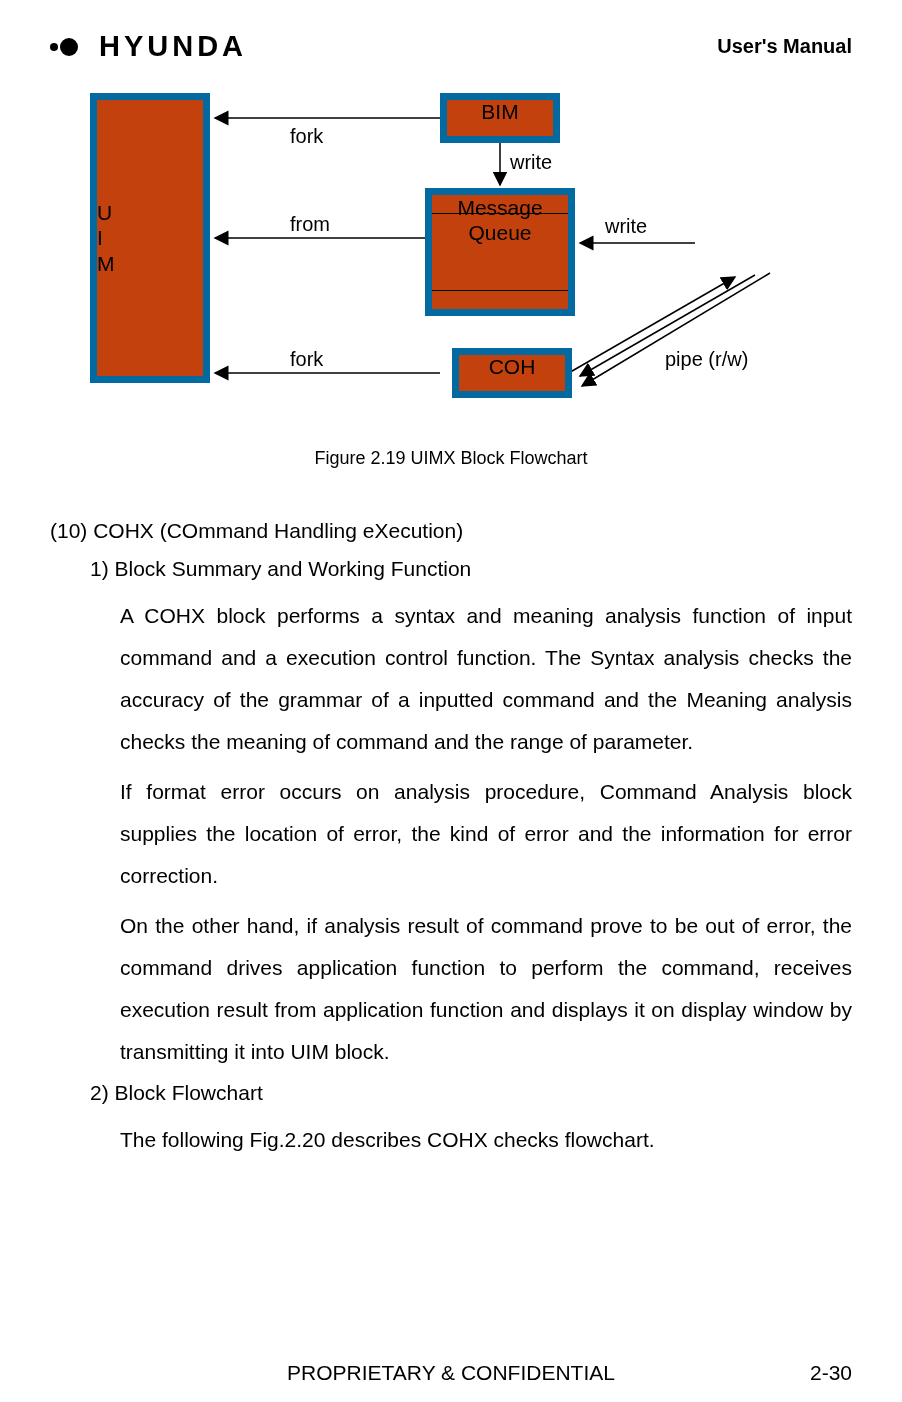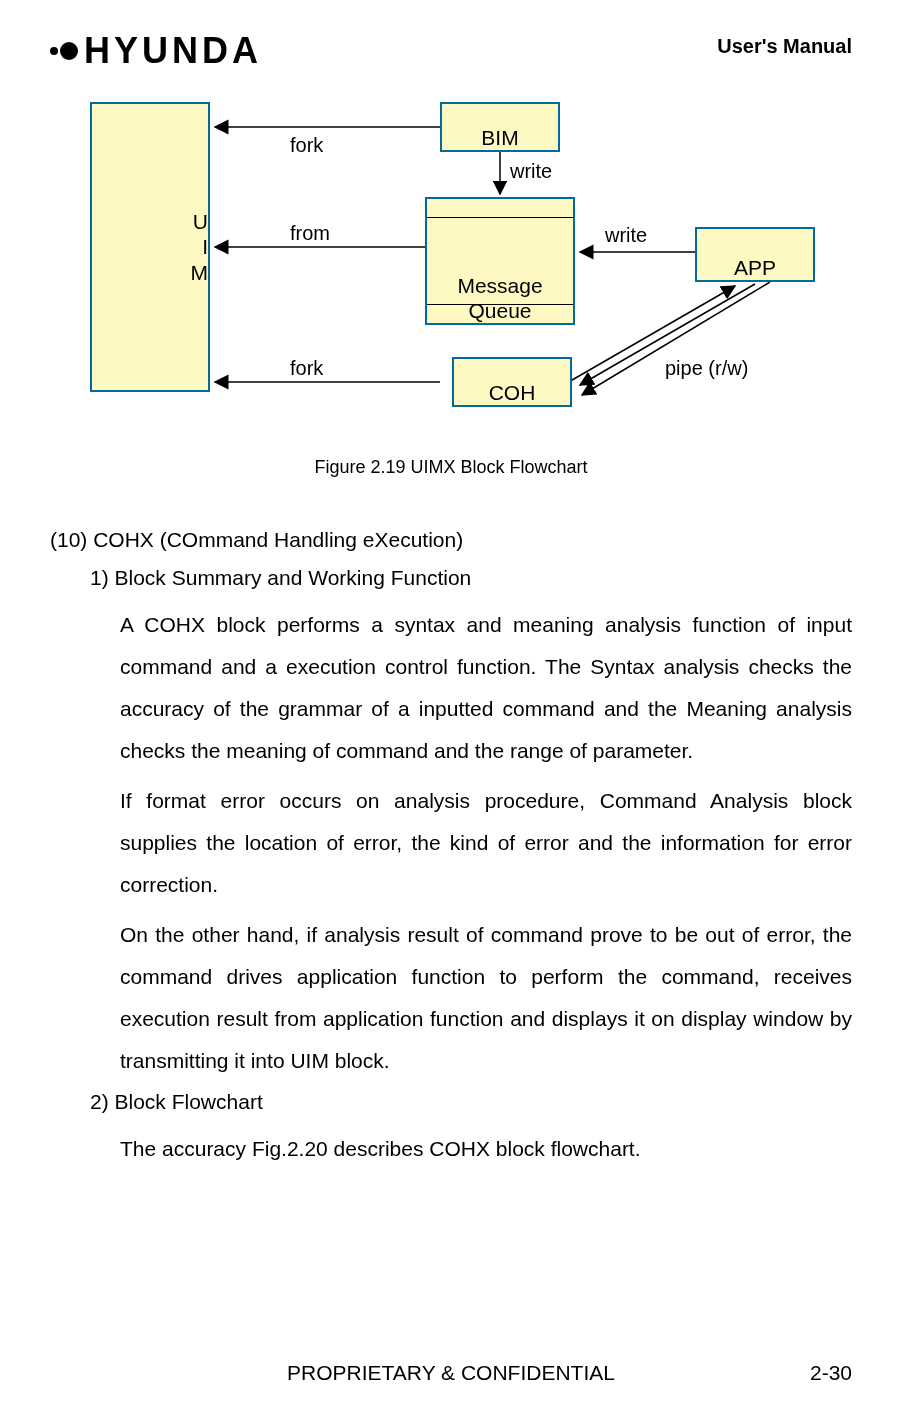--- a/index.html
+++ b/index.html
@@ -14,26 +14,26 @@
       color: #000;
     }
     .header {
       display: flex;
       justify-content: space-between;
       align-items: flex-start;
       margin-bottom: 30px;
     }
     .logo {
       font-family: Arial, sans-serif;
-      font-size: 36px;
+      font-size: 29px;
       font-weight: 900;
       letter-spacing: 4px;
       display: flex;
       align-items: center;
-      gap: 2px;
+      gap: 17px;
     }
     .logo-dots {
       display: inline-flex;
       align-items: center;
       margin-right: 4px;
     }
     .logo-dot-small {
       width: 8px; height: 8px; border-radius: 50%; background: #000; margin-right: 2px;
     }
     .logo-dot-big {
@@ -45,24 +45,24 @@
       margin-top: 5px;
     }
     .diagram {
       position: relative;
       width: 780px;
       height: 310px;
       margin-left: 20px;
     }
     .box {
       position: absolute;
-      border: 2px solid #0369a1;
-      background: #fef9c3;
+      border: 7px solid #0369a1;
+      background: #c2410c;
       display: flex;
-      align-items: flex-end;
+      align-items: flex-start;
       justify-content: center;
       font-size: 21px;
       text-align: center;
     }
     .box-uim { left: 20px; top: 0; width: 120px; height: 290px; flex-direction: column; line-height: 1.2; }
     .box-bim { left: 370px; top: 0; width: 120px; height: 50px; }
     .box-mq  { left: 355px; top: 95px; width: 150px; height: 128px; }
     .mq-inner { position:absolute; left:0; right:0; border-top:1.5px solid #000; }
     .mq-text { z-index:1; line-height:1.2; }
     .box-coh { left: 370px; top: 255px; width: 120px; height: 50px; margin-left: 12px; }
@@ -146,40 +146,37 @@
     <div class="mq-inner" style="top:18px;"></div>
     <div class="mq-inner" style="bottom:18px;"></div>
     <div class="mq-text">
       <div>Message</div>
       <div>Queue</div>
     </div>
   </div>
   <div class="box box-coh">
       <span>COH</span>
     </div>
-  <div class="box box-app">
-      <span>APP</span>
-    </div>
 
   <div class="dlabel" style="left:220px; top:32px;">fork</div>
   <div class="dlabel" style="left:440px; top:58px;">write</div>
   <div class="dlabel" style="left:220px; top:120px;">from</div>
   <div class="dlabel" style="left:535px; top:122px;">write</div>
   <div class="dlabel" style="left:220px; top:255px;">fork</div>
   <div class="dlabel" style="left:595px; top:255px;">pipe (r/w)</div>
 </div>
 
 <div class="figure-caption">Figure 2.19 UIMX Block Flowchart</div>
 
 <div class="content">
   <div class="h1line">(10) COHX (COmmand Handling eXecution)</div>
   <div class="h2line">1) Block Summary and Working Function</div>
   <div class="para">A COHX block performs a syntax and meaning analysis function of input command and a execution control function. The Syntax analysis checks the accuracy of the grammar of a inputted command and the Meaning analysis checks the meaning of command and the range of parameter.</div>
   <div class="para">If format error occurs on analysis procedure, Command Analysis block supplies the location of error, the kind of error and the information for error correction.</div>
   <div class="para">On the other hand, if analysis result of command prove to be out of error, the command drives application function to perform the command, receives execution result from application function and displays it on display window by transmitting it into UIM block.</div>
   <div class="h2line">2) Block Flowchart</div>
-  <div class="para">The accuracy Fig.2.20 describes COHX block flowchart.</div>
+  <div class="para">The following Fig.2.20 describes COHX checks flowchart.</div>
 </div>
 
 <div class="footer">
   <div class="footer-center">PROPRIETARY &amp; CONFIDENTIAL</div>
   <div class="footer-right">2-30</div>
 </div>
 
 </body></html>

